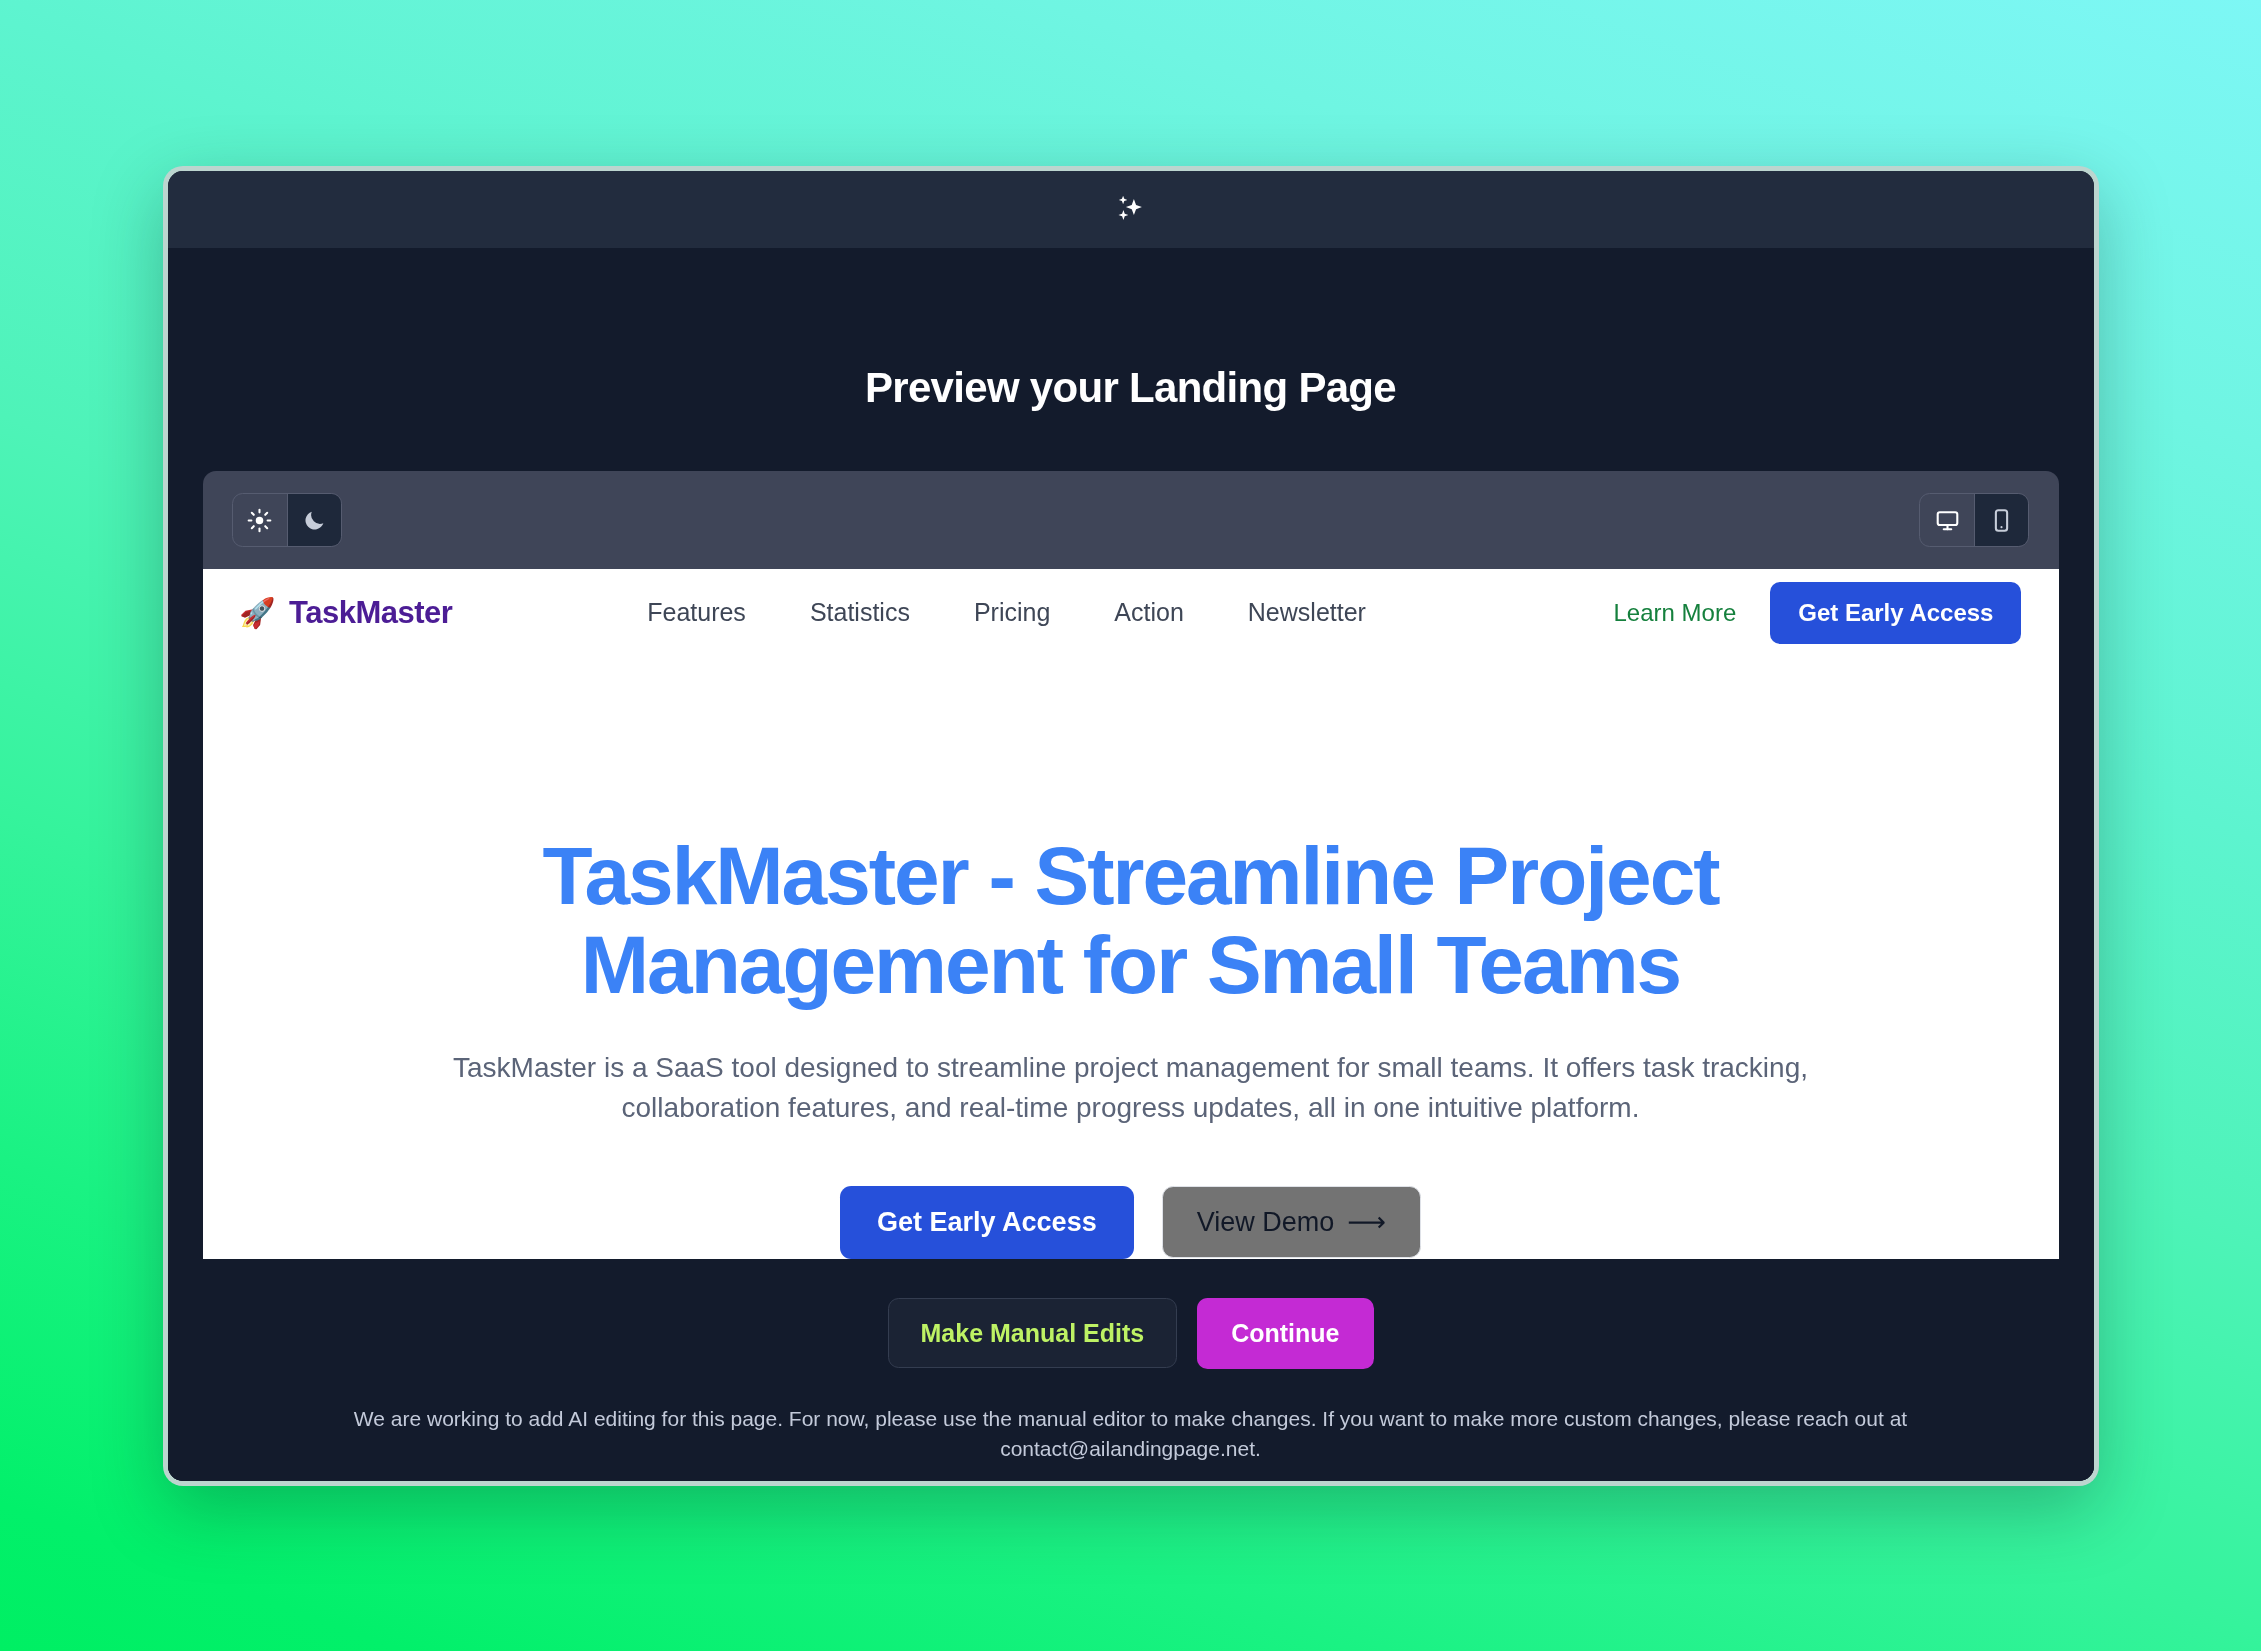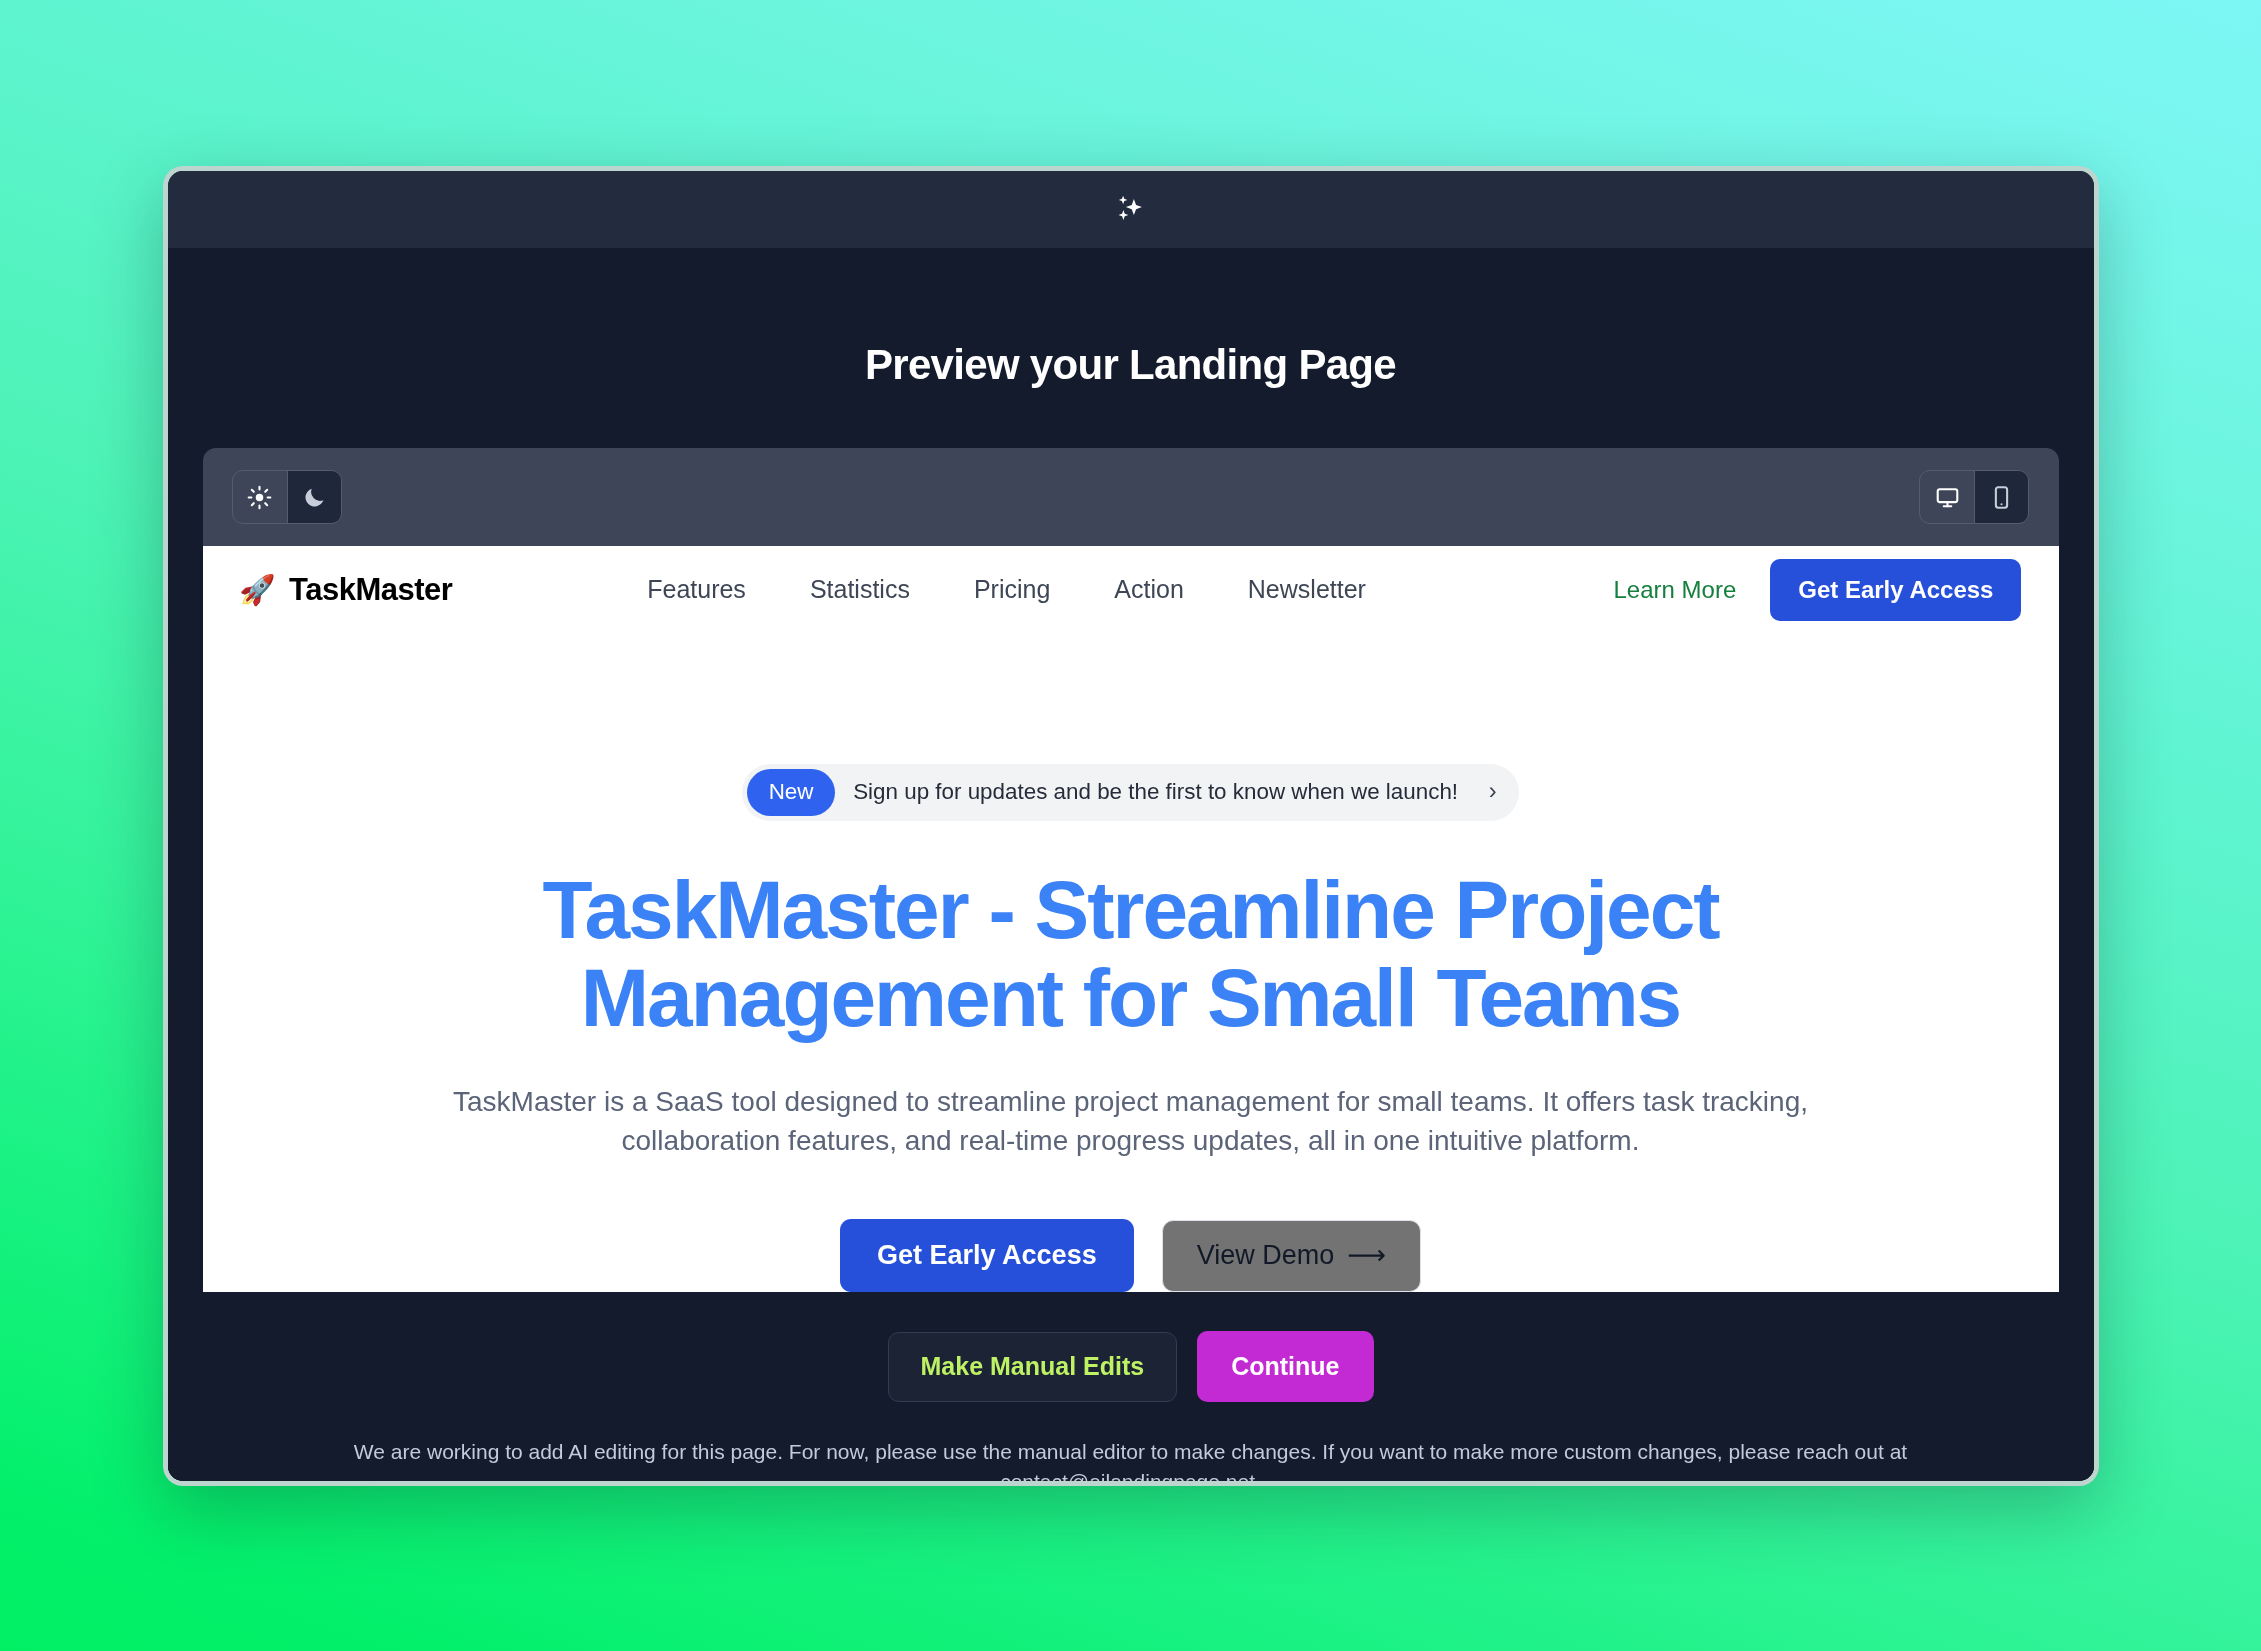--- a/index.html
+++ b/index.html
@@ -131,21 +131,21 @@
   }
   .lp-brand {
     display:flex;
     align-items:center;
     gap:13px;
   }
   .lp-rocket { font-size:29.4px; line-height:1; }
   .lp-brand-name {
     font-size:31px;
     font-weight:bold;
-    color:#000000;
+    color:#4c1d95;
     letter-spacing:-0.5px;
   }
   .lp-links {
     display:flex;
     align-items:center;
     gap:64px;
     margin-left:auto;
     margin-right:auto;
     padding-left:71px;
   }
@@ -404,25 +404,20 @@
           </div>
 
           <div class="lp-nav-right">
             <span class="lp-learn">Learn More</span>
             <button class="btn-blue">Get Early Access</button>
           </div>
         </div>
 
         <div class="hero">
 
-          <div class="hero-badge">
-            <span class="badge-pill">New</span>
-            <span class="badge-text">Sign up for updates and be the first to know when we launch!</span>
-            <span class="badge-chevron">›</span>
-          </div>
 
           <h1 class="hero-title">TaskMaster - Streamline Project Management for Small Teams</h1>
 
           <p class="hero-sub">TaskMaster is a SaaS tool designed to streamline project management for small teams. It offers task tracking, collaboration features, and real-time progress updates, all in one intuitive platform.</p>
 
           <div class="hero-actions">
             <button class="btn-hero-blue">Get Early Access</button>
             <button class="btn-hero-ghost">
               <span>View Demo</span>
               <span class="arrow-glyph">⟶</span>

